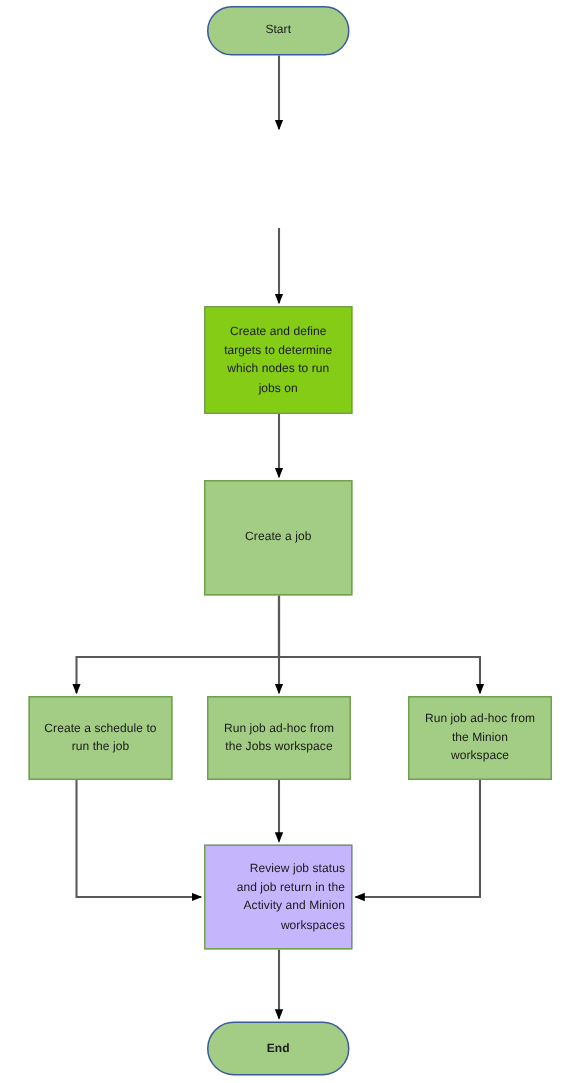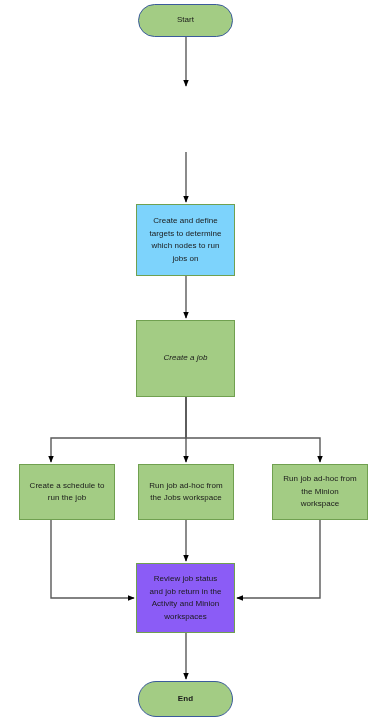--- a/index.html
+++ b/index.html
@@ -74,48 +74,48 @@
         <polyline points="320,520 320,598 237,598" marker-end="url(#arrowhead)"></polyline>
         <polyline points="186,633 186,679" marker-end="url(#arrowhead)"></polyline>
       </g>
   </svg>
 
   <div class="node terminator" style="left: 138px; top: 4px; width: 95px; height: 33px; background: rgb(163, 204, 132); color: rgb(26, 26, 26); border: 1px solid rgb(59, 91, 155);">
     <span class="label">Start</span>
   </div>
 
 
-  <div class="node process" style="left: 136px; top: 204px; width: 99px; height: 72px; background: #7dd3fc; color: rgb(26, 26, 26); border: 1px solid rgb(112, 160, 80); text-align: center;">
+  <div class="node process" style="left: 136px; top: 204px; width: 99px; height: 72px; background: #84cc16; color: rgb(26, 26, 26); border: 1px solid rgb(112, 160, 80); text-align: center;">
     <span class="label">Create and define
 targets to determine
 which nodes to run
 jobs on</span>
   </div>
 
-  <div class="node process" style="left: 136px; top: 320px; width: 99px; height: 77px; background: rgb(163, 204, 132); color: rgb(26, 26, 26); border: 1px solid rgb(112, 160, 80); font-style: italic;">
+  <div class="node process" style="left: 136px; top: 320px; width: 99px; height: 77px; background: rgb(163, 204, 132); color: rgb(26, 26, 26); border: 1px solid rgb(112, 160, 80);">
     <span class="label">Create a job</span>
   </div>
 
   <div class="node process" style="left: 19px; top: 464px; width: 96px; height: 56px; background: rgb(163, 204, 132); color: rgb(26, 26, 26); border: 1px solid rgb(112, 160, 80);">
     <span class="label">Create a schedule to
 run the job</span>
   </div>
 
   <div class="node process" style="left: 138px; top: 464px; width: 96px; height: 56px; background: rgb(163, 204, 132); color: rgb(26, 26, 26); border: 1px solid rgb(112, 160, 80);">
     <span class="label">Run job ad-hoc from
 the Jobs workspace</span>
   </div>
 
   <div class="node process" style="left: 272px; top: 464px; width: 96px; height: 56px; background: rgb(163, 204, 132); color: rgb(26, 26, 26); border: 1px solid rgb(112, 160, 80);">
     <span class="label">Run job ad-hoc from
 the Minion
 workspace</span>
   </div>
 
-  <div class="node process" style="left: 136px; top: 563px; width: 99px; height: 70px; background: #8b5cf6; color: rgb(26, 26, 26); border: 1px solid rgb(112, 160, 80);">
+  <div class="node process" style="left: 136px; top: 563px; width: 99px; height: 70px; background: #c4b5fd; color: rgb(26, 26, 26); border: 1px solid rgb(112, 160, 80); text-align: right;">
     <span class="label">Review job status
 and job return in the
 Activity and Minion
 workspaces</span>
   </div>
 
   <div class="node terminator" style="left: 138px; top: 681px; width: 95px; height: 36px; background: rgb(163, 204, 132); color: rgb(26, 26, 26); border: 1px solid rgb(59, 91, 155); font-weight: bold;">
     <span class="label">End</span>
   </div>
 

